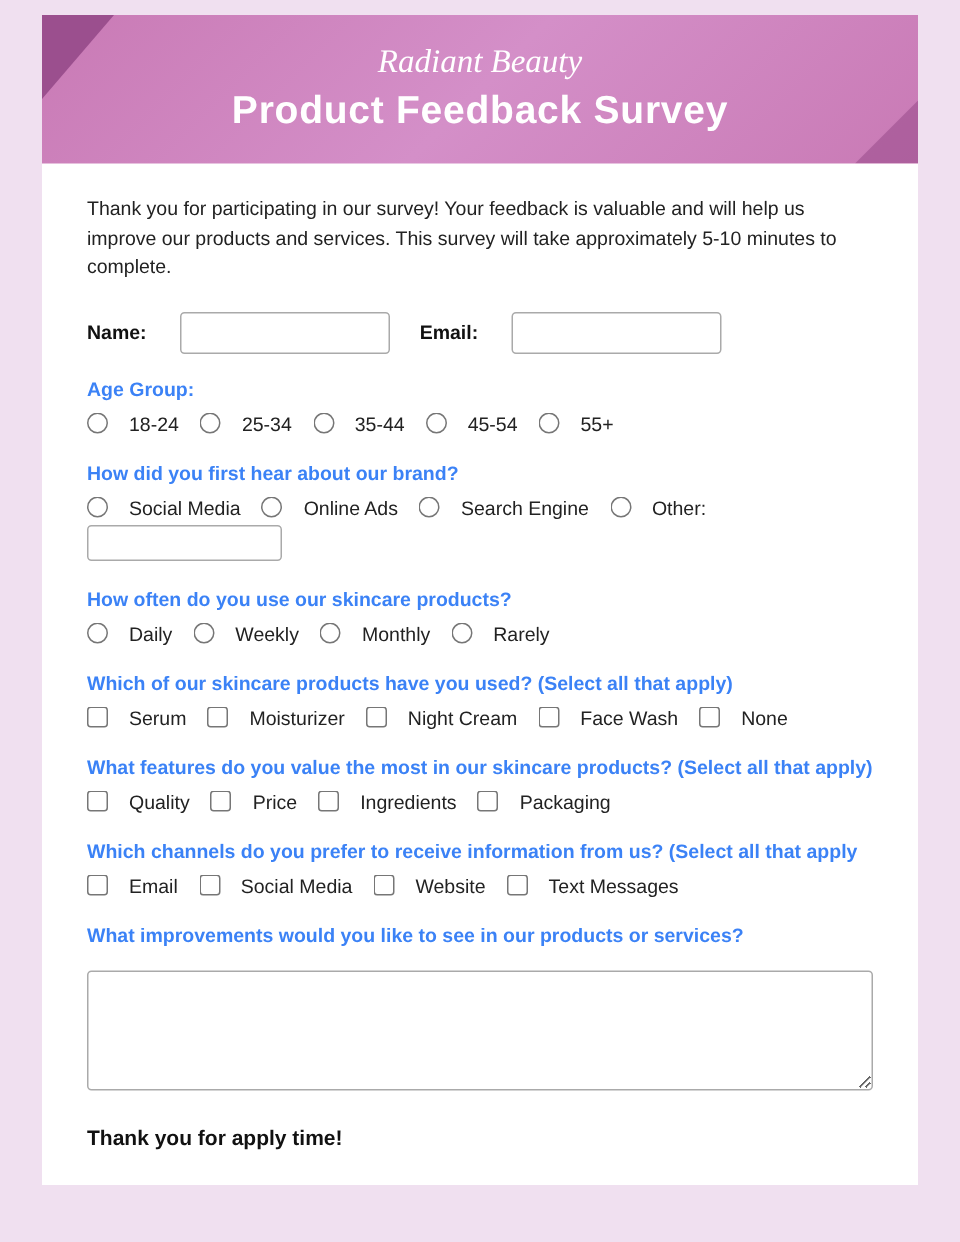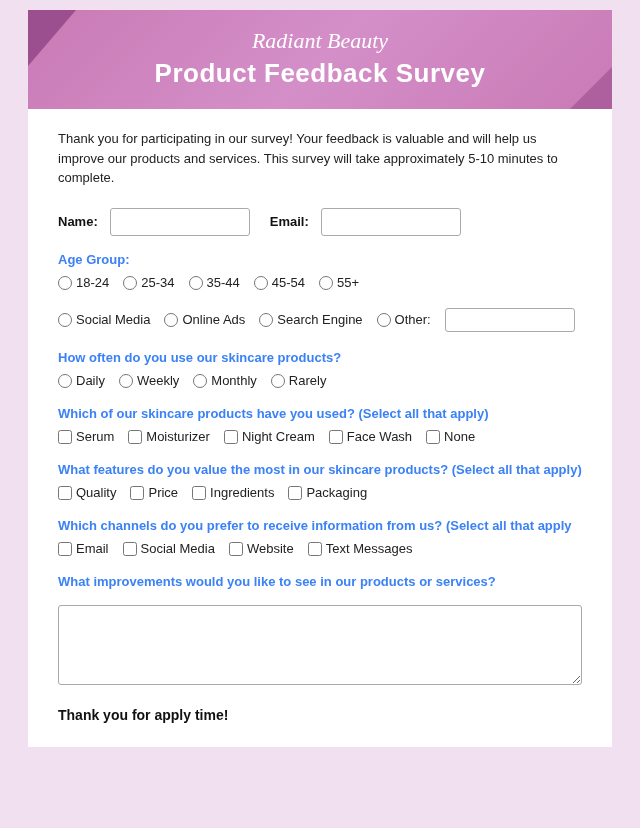--- a/index.html
+++ b/index.html
@@ -102,22 +102,22 @@
 
     .options-row {
       display: flex;
       align-items: center;
       flex-wrap: wrap;
       gap: 4px 14px;
     }
 
     .radio-option, .checkbox-option {
       display: flex;
-      align-items: flex-end;
-      gap: 4px;
+      align-items: center;
+      gap: 14px;
       font-size: 13px;
       color: #222;
       cursor: pointer;
     }
 
     .radio-option input[type="radio"],
     .checkbox-option input[type="checkbox"] {
       accent-color: #888;
       width: 14px;
       height: 14px;
@@ -154,21 +154,21 @@
     .name-email-row {
       display: flex;
       align-items: center;
       gap: 20px;
       margin-bottom: 16px;
     }
 
     .name-email-group {
       display: flex;
       align-items: center;
-      gap: 12px;
+      gap: 22px;
     }
   </style>
 </head>
 <body>
 
 <div class="page">
 
   <div class="header">
     <div class="header-corner-tl"></div>
     <div class="header-corner-br"></div>
@@ -211,20 +211,21 @@
           <span>45-54</span>
         </label>
         <label class="radio-option">
           <input type="radio" name="age" style="">
           <span>55+</span>
         </label>
       </div>
     </div>
 
     <div class="section">
+      <div class="section-title">How did you first hear about our brand?</div>
       <div class="options-row">
         <label class="radio-option">
           <input type="radio" name="discovery" style="">
           <span>Social Media</span>
         </label>
         <label class="radio-option">
           <input type="radio" name="discovery" style="">
           <span>Online Ads</span>
         </label>
         <label class="radio-option">

